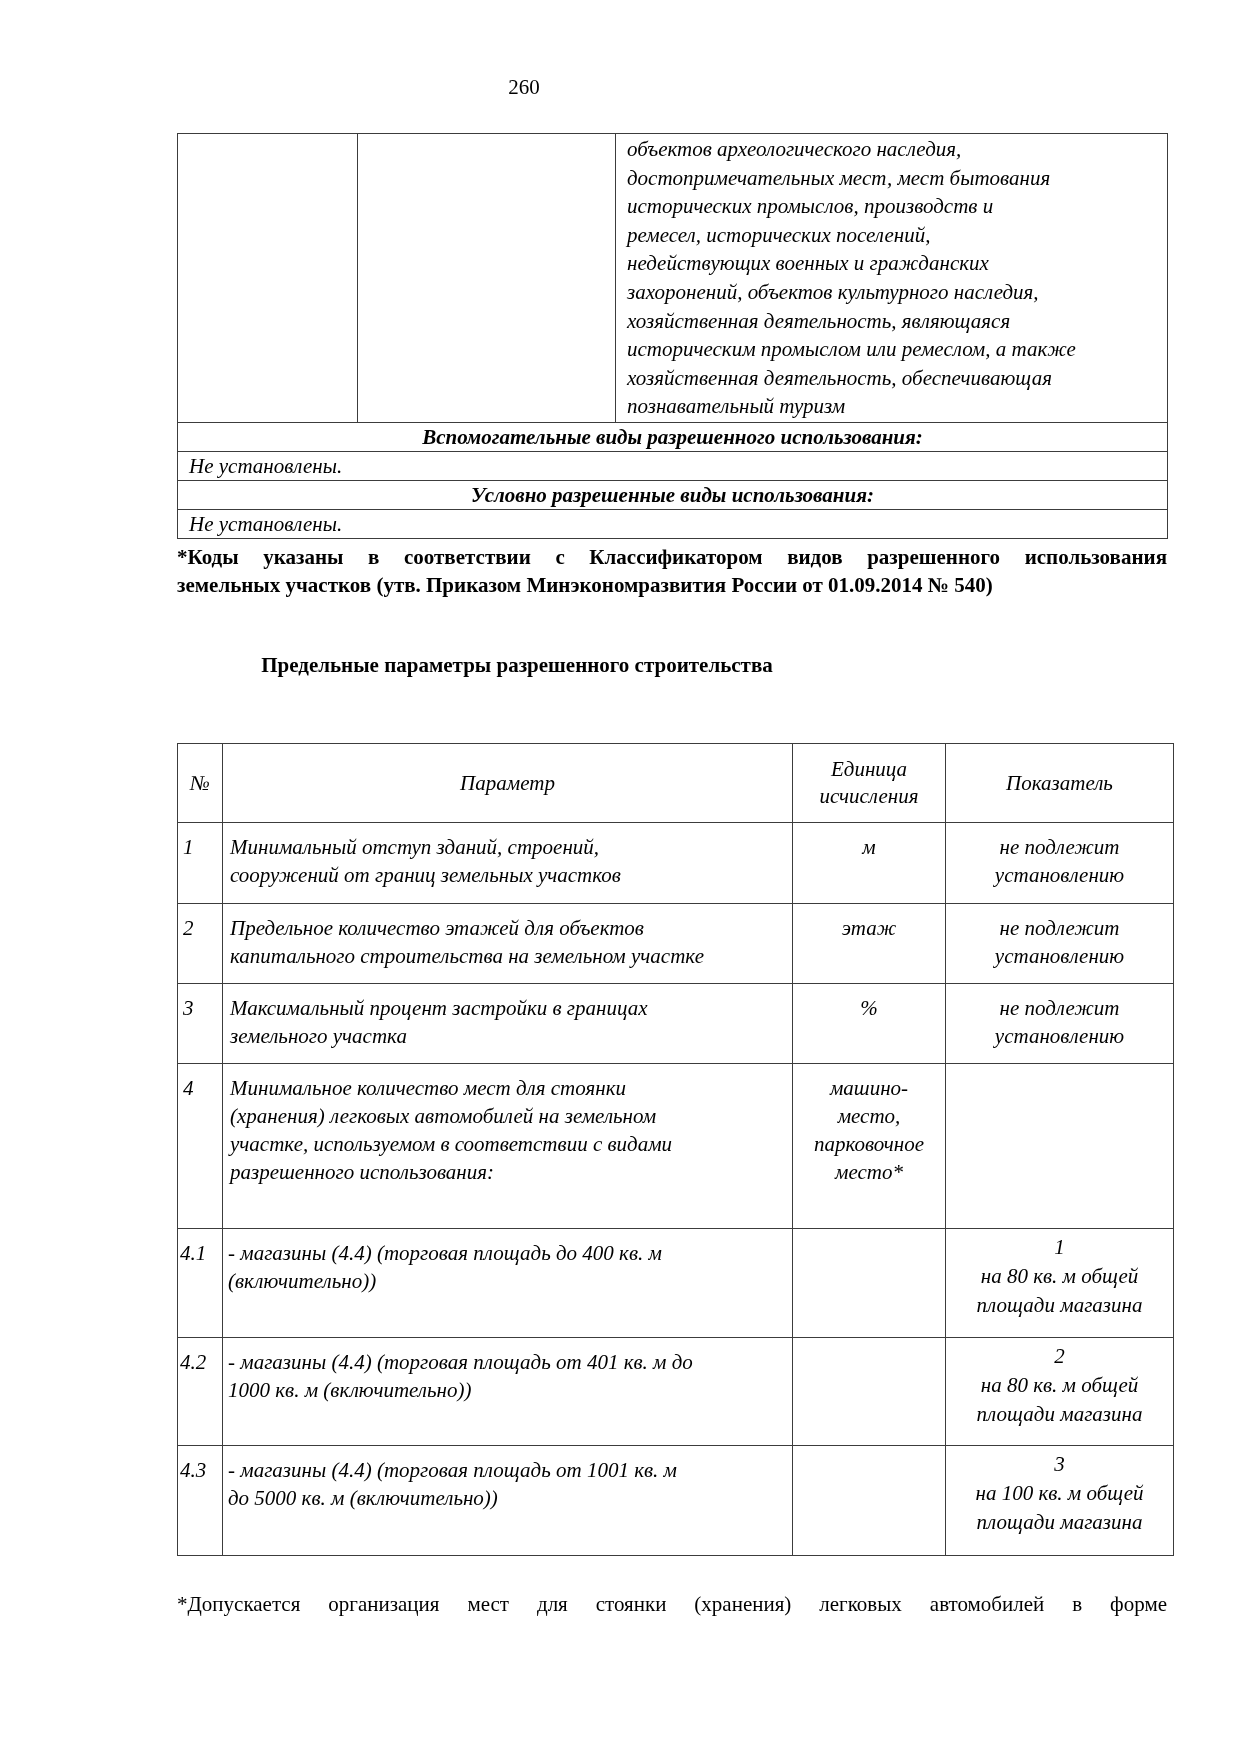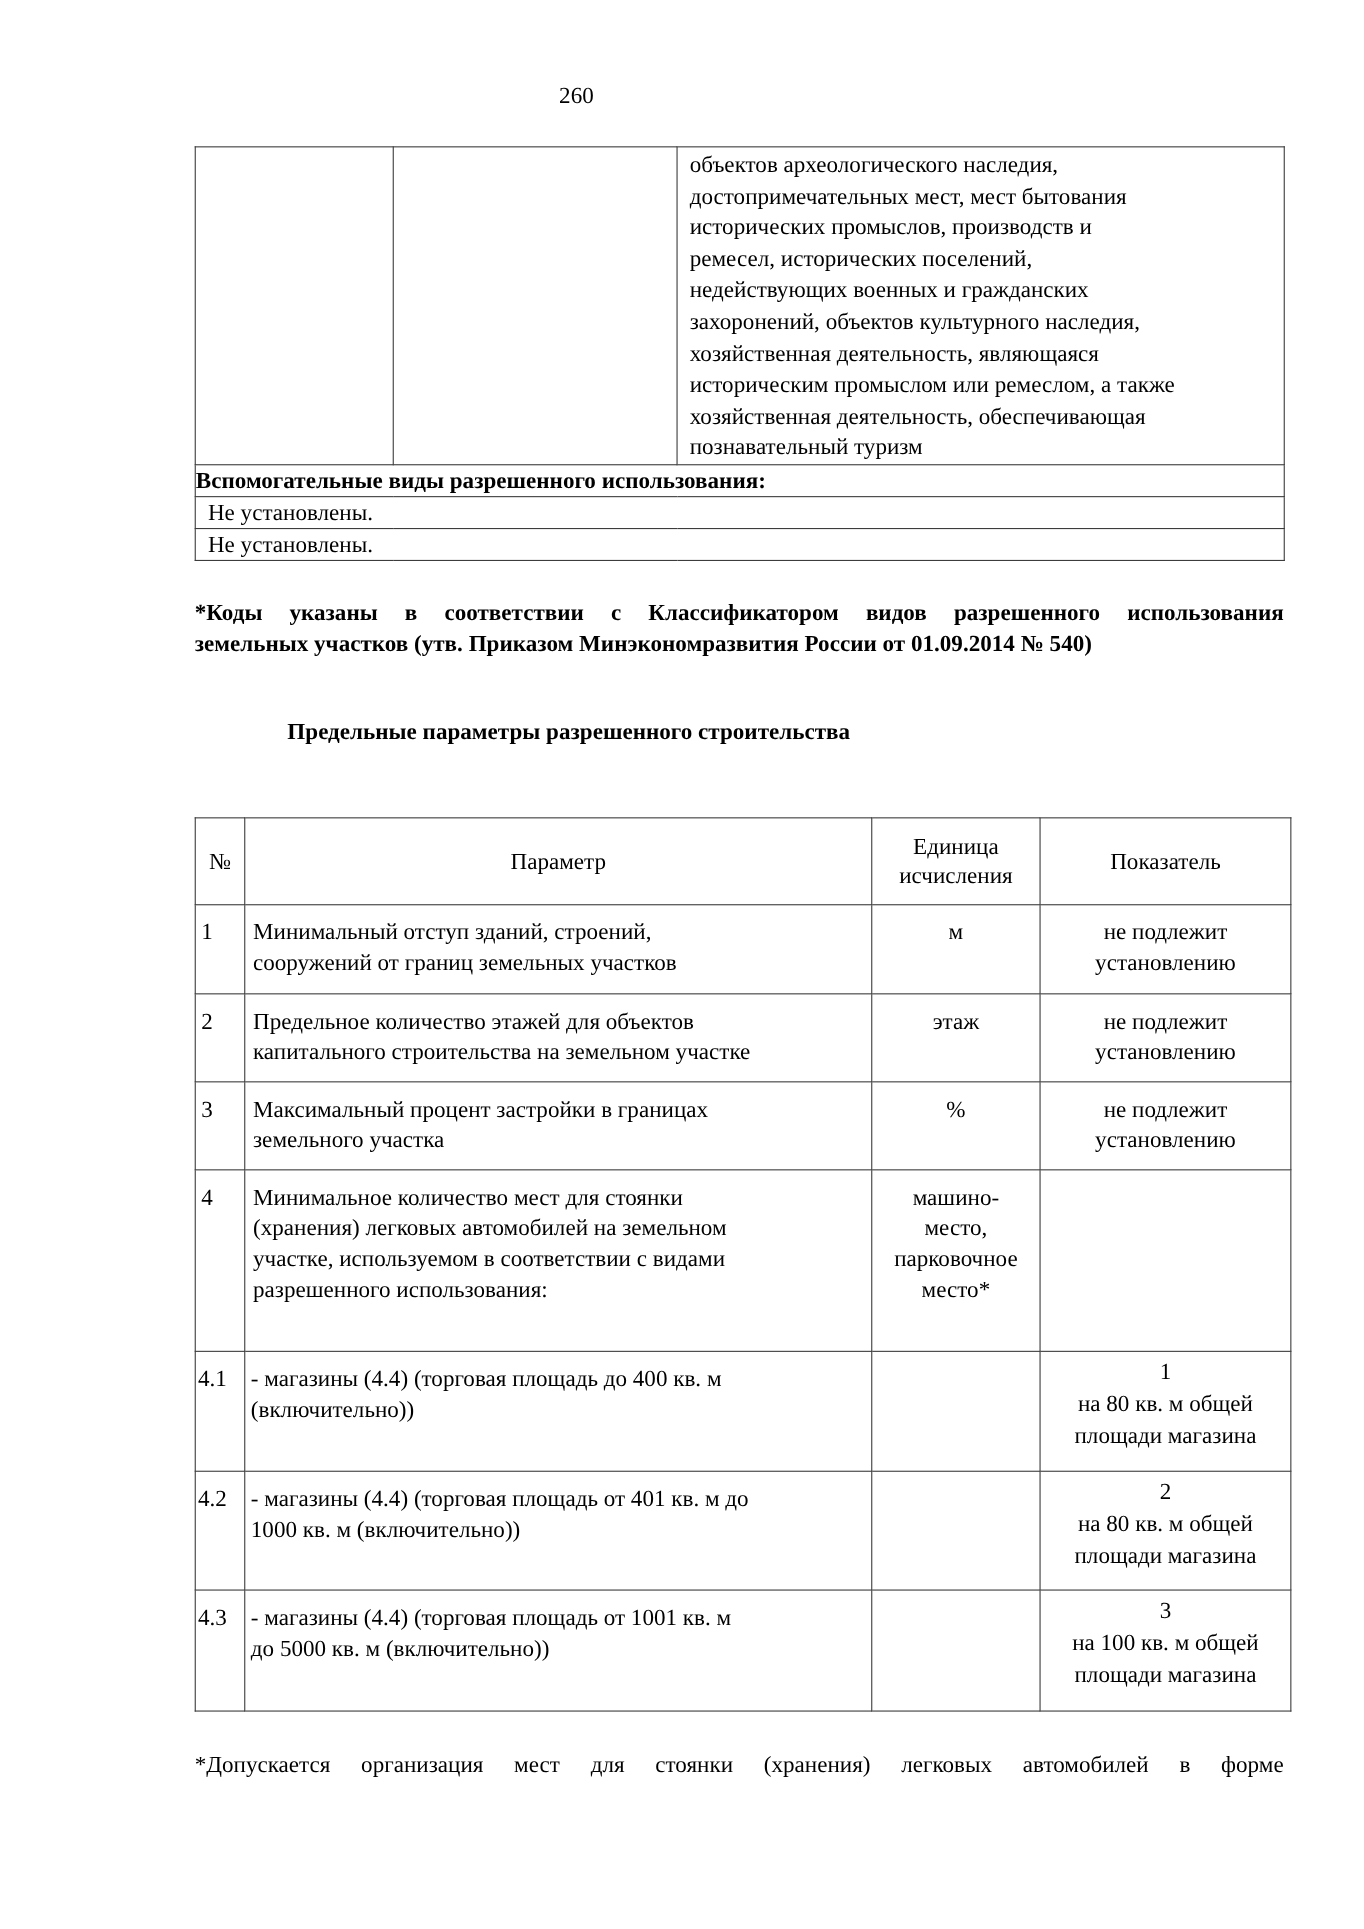--- a/index.html
+++ b/index.html
@@ -6,29 +6,29 @@
   body {
     width: 1240px; height: 1754px; position: relative; overflow: hidden;
     font-family: "Liberation Serif", "DejaVu Serif", serif;
     color: #000; font-size: 21px;
   }
   .page-number {
     position: absolute; top: 74px; left: 0; width: 1048px;
     text-align: center; font-size: 21px; line-height: 26px;
   }
   table { border-collapse: collapse; position: absolute; table-layout: fixed; }
-  td, th { border: 1.5px solid #3c3c3c; padding: 0; vertical-align: top; font-weight: normal; }
+  td, th { border: 1.5px solid #3c3c3c; padding: 0; vertical-align: top; font-weight: normal; font-style: italic; }
 
   
   #top-table { left: 177px; top: 133px; width: 990px; }
   #top-table .c1 { width: 180px; }
   #top-table .c2 { width: 258px; }
   #top-table .c3 { width: 552px; }
   .cont-text { padding: 1px 10px 0 11px; line-height: 28.6px; font-size: 21px; }
-  .section-head { text-align: left; font-weight: bold; height: 28px; line-height: 28px; font-size: 21px; margin-top: 44px; }
+  .section-head { text-align: center; font-weight: bold; height: 28px; line-height: 28px; font-size: 21px; margin-top: 44px; }
   .plain-row { height: 28px; line-height: 28px; padding-left: 11px; font-size: 21px; }
 
   .footnote {
     position: absolute; left: 177px; width: 990px; font-size: 21px;
     line-height: 28px; text-align: justify; text-align-last: left;
   }
   .heading {
     position: absolute; left: 0; width: 1034px; top: 651px;
     text-align: center; font-weight: bold; font-size: 21px; line-height: 29px;
   }
@@ -77,20 +77,23 @@
       </div>
     </td>
   </tr>
   <tr>
     <td colspan="3" class="section-head">Вспомогательные виды разрешенного использования:</td>
   </tr>
   <tr>
     <td colspan="3" class="plain-row">Не установлены.</td>
   </tr>
   <tr>
+    <td colspan="3" class="section-head">Условно разрешенные виды использования:</td>
+  </tr>
+  <tr>
     <td colspan="3" class="plain-row">Не установлены.</td>
   </tr>
 </tbody>
   </table>
 
 <div class="footnote" style="top:543px;font-weight:bold;">
   <div style="text-align:justify; text-align-last:justify;">*Коды указаны в соответствии с Классификатором видов разрешенного использования</div>
   <div>земельных участков (утв. Приказом Минэкономразвития России от 01.09.2014 № 540)</div>
 </div>
 

